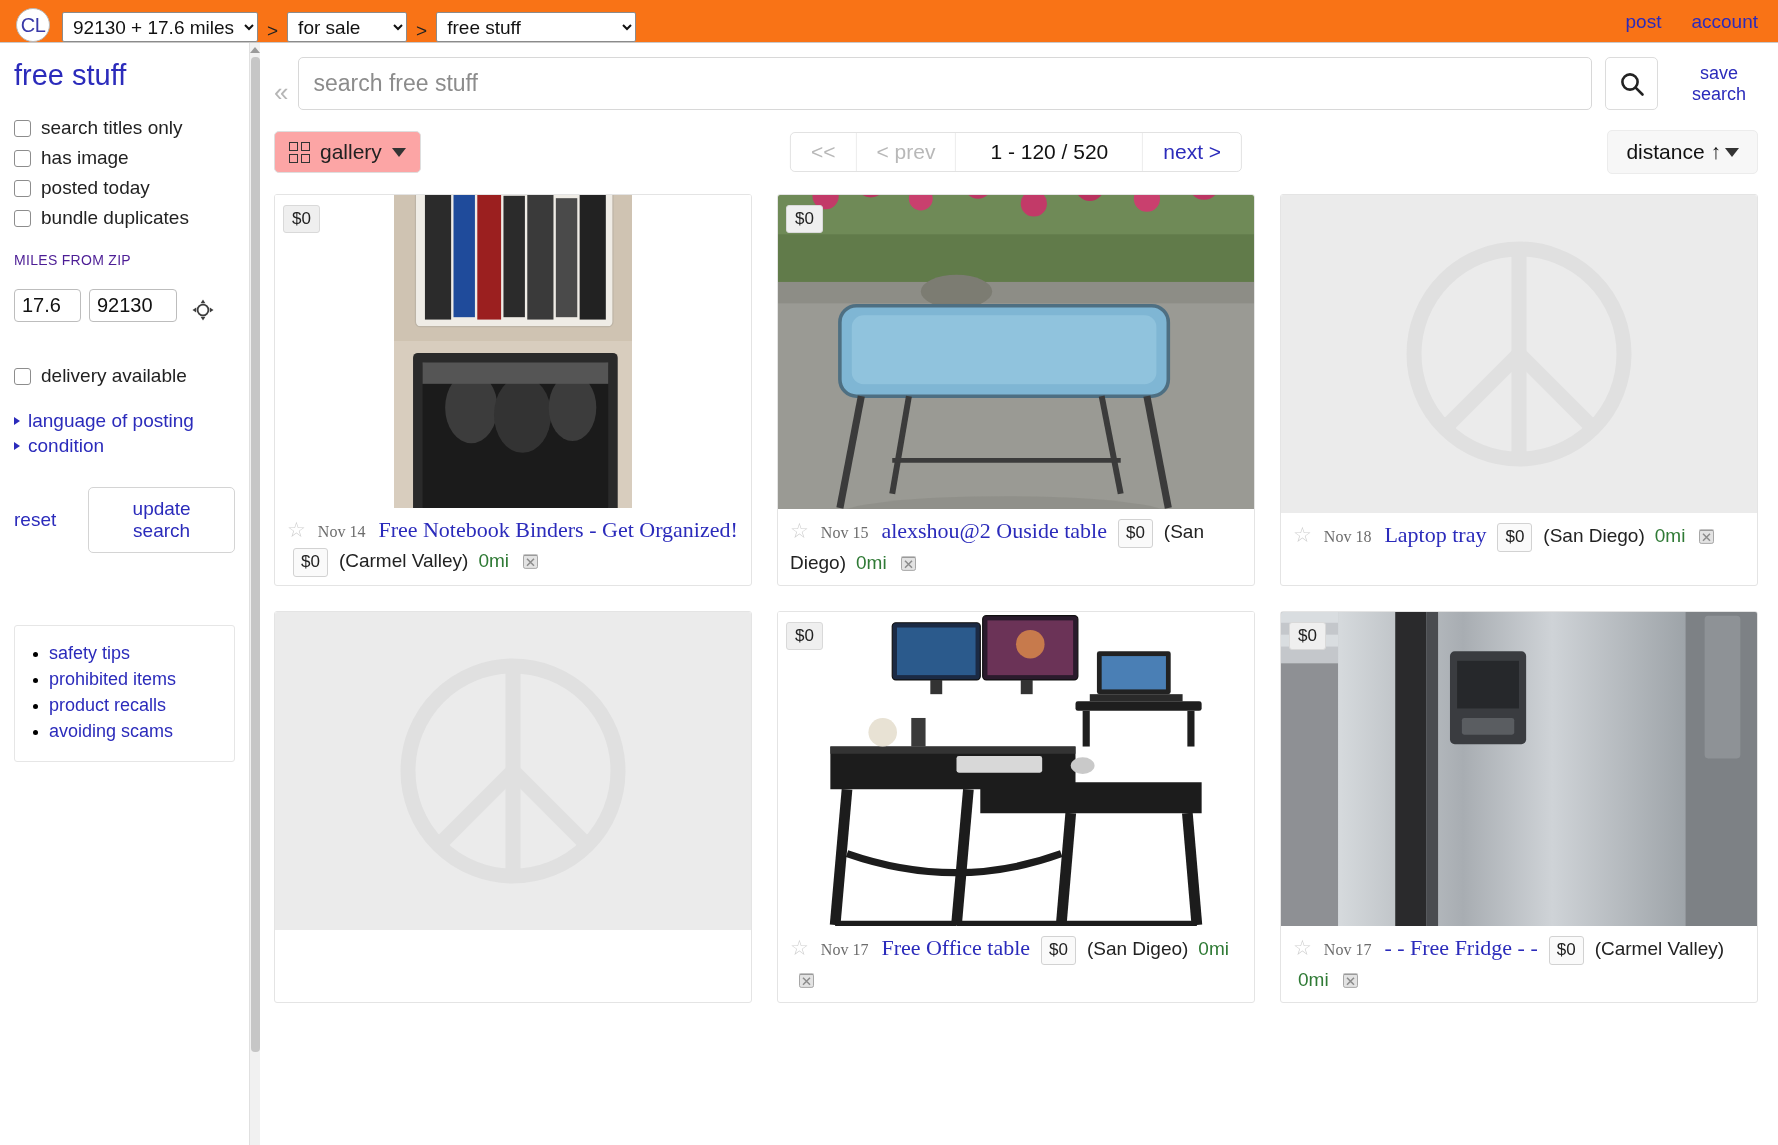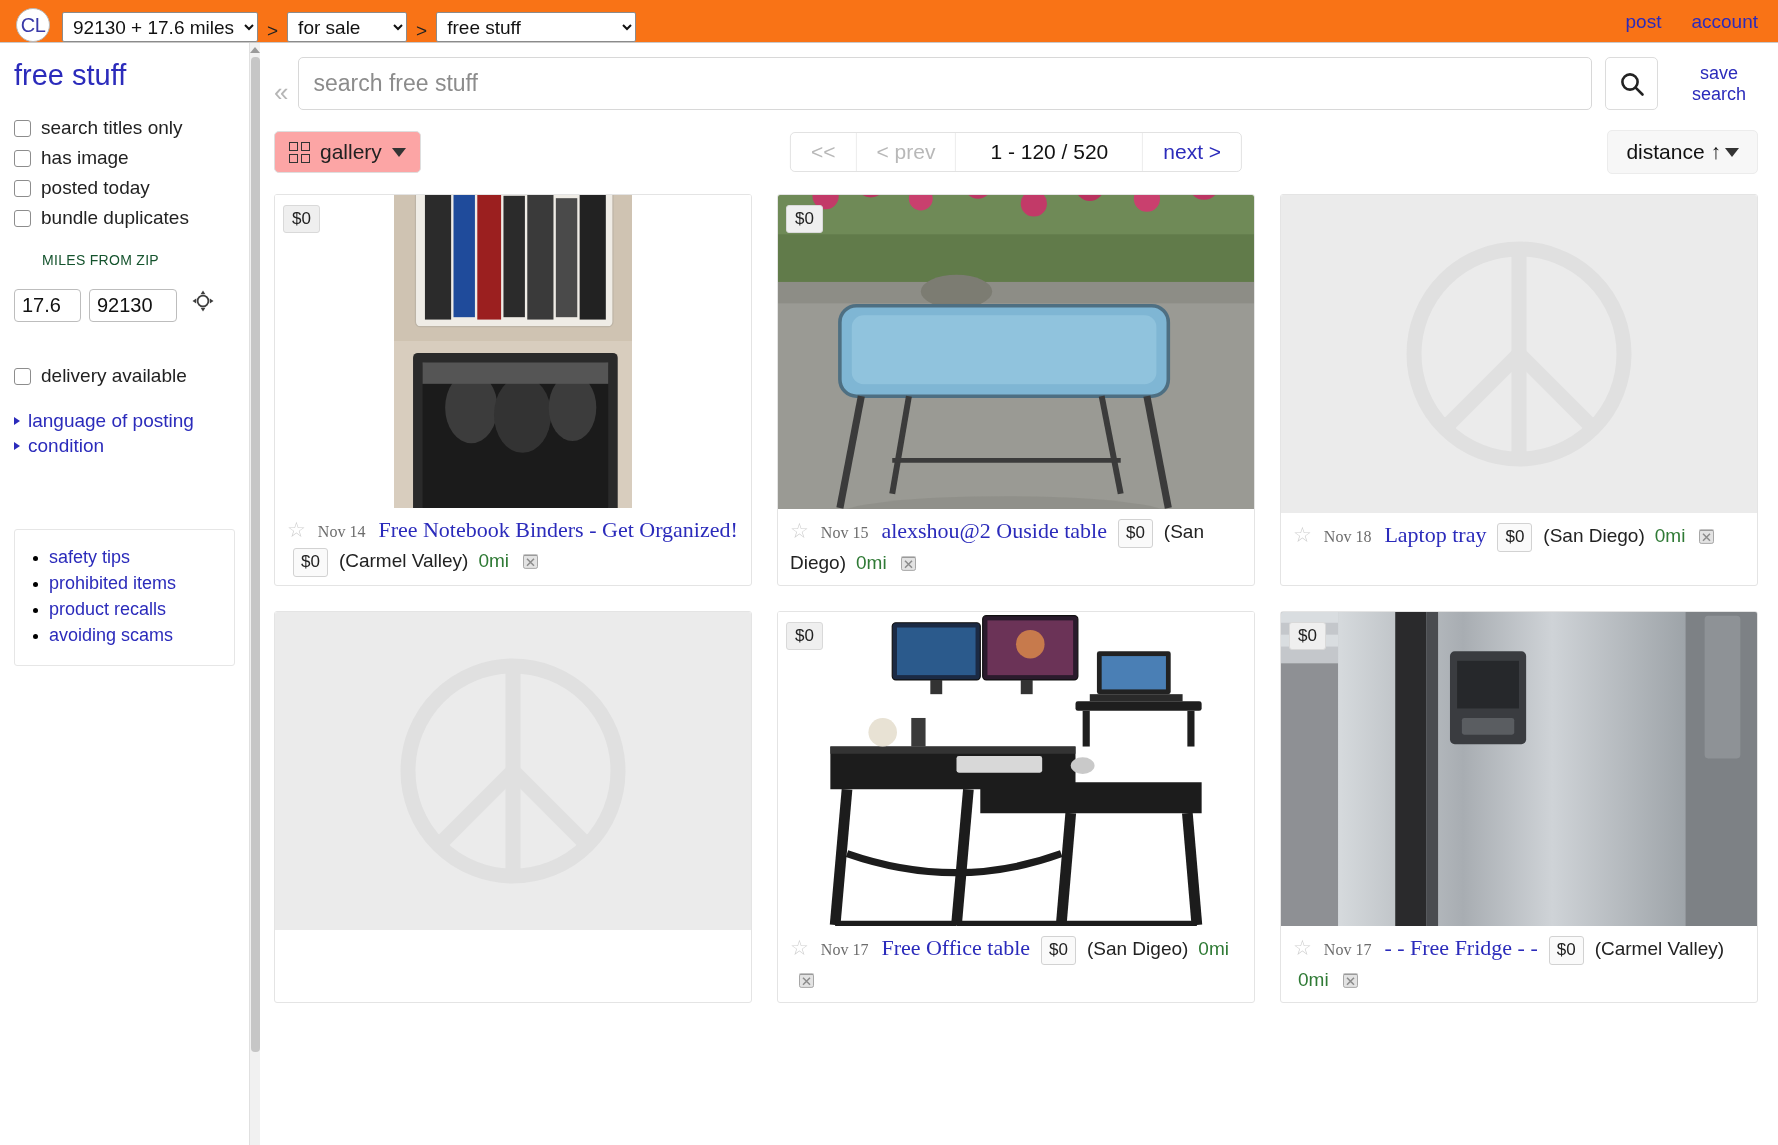--- a/index.html
+++ b/index.html
@@ -85,29 +85,28 @@
     border: 1px solid #8d8d8d;
     border-radius: 3px;
     background: #fff;
     margin-right: 10px;
     flex: 0 0 17px;
   }
   .cb-label { font-size: 19px; color: #222; }
 
   #miles-label {
     font-size: 14px;
-    color: #14532d;
+    color: #4c1d95;
     padding: 0 14px;
     margin-top: 22px;
     margin-bottom: 5px;
     letter-spacing: 0.3px;
-    margin-left: 28px;
   }
   #miles-row {
-    display: flex; align-items: flex-start;
+    display: flex; align-items: flex-end;
     padding: 16px 14px;
     gap: 8px;
   }
   .mini-input {
     height: 33px;
     border: 1px solid #bdbdbd;
     border-radius: 4px;
     background: #fff;
     font-size: 20px;
     font-family: "Liberation Sans", sans-serif;
@@ -432,20 +431,24 @@
 
     <div class="tri-link" id="lang-row">
       <span class="tri"></span>
       <span>language of posting</span>
     </div>
     <div class="tri-link">
       <span class="tri"></span>
       <span>condition</span>
     </div>
 
+    <div id="actions-row">
+      <a href="#" id="reset-link">reset</a>
+      <button id="update-btn">update search</button>
+    </div>
 
     <div id="safety-box">
       <ul>
         <li><a href="#">safety tips</a></li>
         <li><a href="#">prohibited items</a></li>
         <li><a href="#">product recalls</a></li>
         <li><a href="#">avoiding scams</a></li>
       </ul>
     </div>
 

